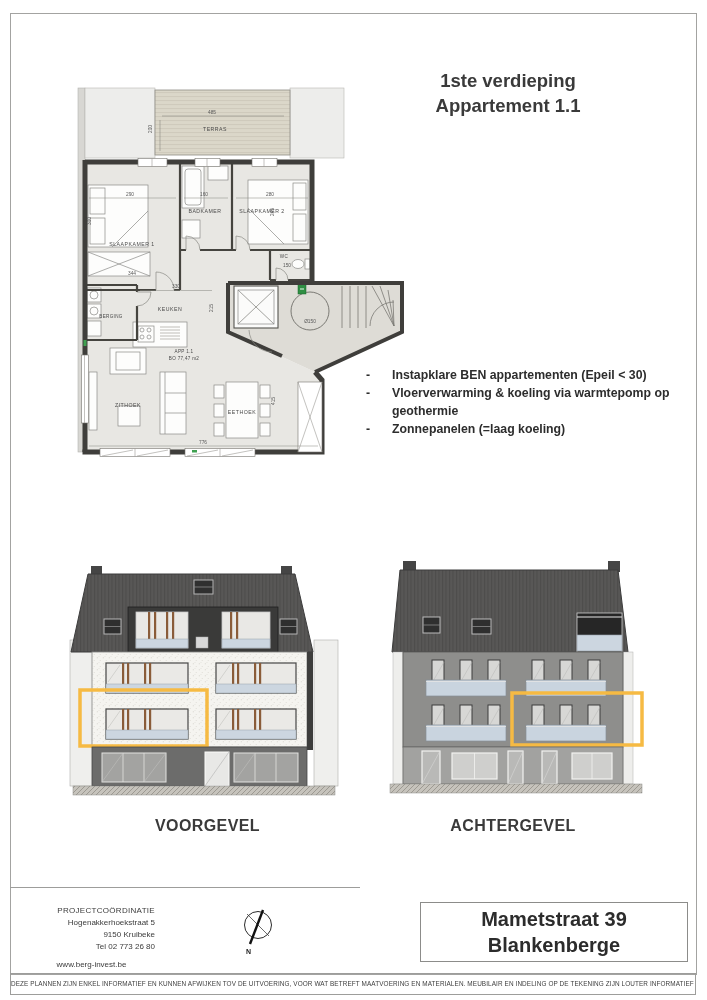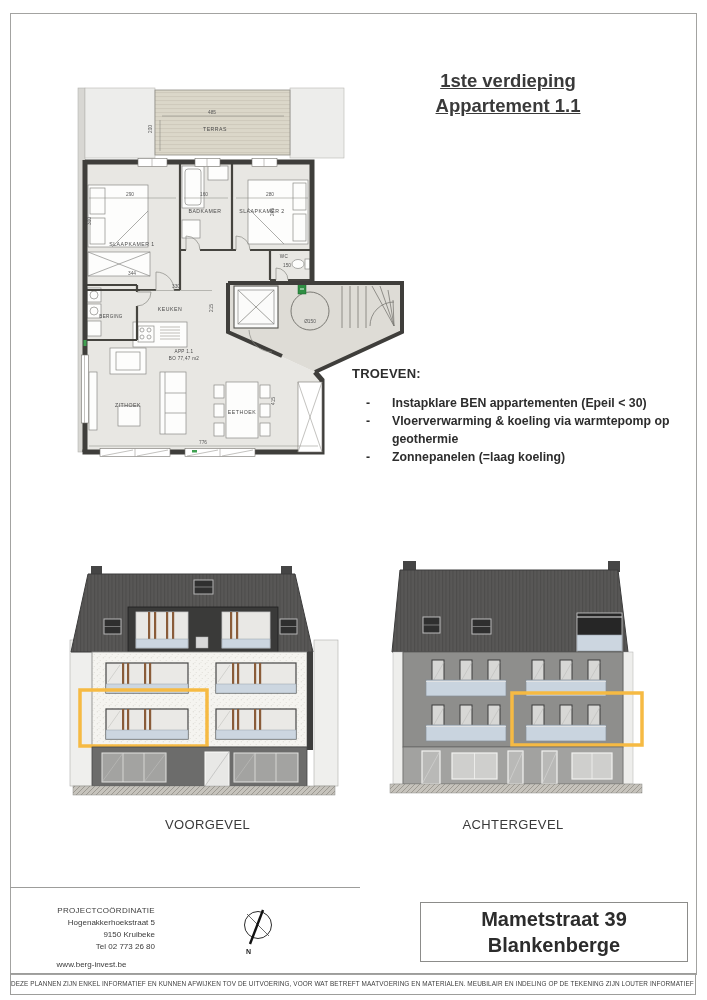--- a/index.html
+++ b/index.html
@@ -1,28 +1,28 @@
 <!DOCTYPE html>
 <html><head>
 <meta charset="utf-8">
 <style>
   html,body{margin:0;padding:0;background:#fff;}
   #doc{position:relative;width:707px;height:1000px;background:#ffffff;
        font-family:"Liberation Sans",sans-serif;color:#2f2f2f;overflow:hidden;}
   .abs{position:absolute;}
   .frame{left:10px;top:13px;width:685px;height:960px;border:1px solid #a3a3a1;}
   .titleblock{left:378px;top:68px;width:260px;text-align:center;
-              font-weight:700;font-size:18.5px;line-height:25px;color:#3a3a3a;text-decoration:underline;}
+              font-weight:700;font-size:18.5px;line-height:25px;color:#3a3a3a;}
   .titleblock .area{margin-top:13px;}
   .troeven{left:352px;top:366px;width:345px;color:#2d2d2d;}
   .troeven .th{font-weight:700;font-size:13px;margin-bottom:13px;letter-spacing:.2px;}
   .troeven .ti{display:flex;font-weight:700;font-size:12.3px;line-height:18px;}
   .troeven .dash{width:40px;padding-left:14px;box-sizing:border-box;flex:none;}
   .troeven .tt{max-width:295px;}
-  .elevlabel{top:817px;text-align:center;font-weight:400;font-size:13px;
+  .elevlabel{top:817px;text-align:center;font-weight:700;font-size:16px;
              letter-spacing:.4px;color:#3a3a3a;}
   .sep{left:10px;top:887px;width:350px;height:0;border-top:1px solid #9d9d9b;}
   .coord{left:28px;top:905px;width:127px;text-align:right;font-size:8px;
          line-height:1.5;color:#3b3b3b;}
   .coord .t1{letter-spacing:.3px;}
   .coord .web{margin-top:6px;text-align:center;}
   .addrbox{left:420px;top:902px;width:266px;height:58px;border:1.5px solid #8c8c8a;
            display:flex;flex-direction:column;justify-content:center;align-items:center;
            font-weight:700;font-size:20px;line-height:1.3;color:#2c2c2c;}
   .disc{left:10px;top:973px;width:684px;height:20px;border:1px solid #9d9d9b;
@@ -239,21 +239,20 @@
     <text class="rlabs" x="212" y="178">WC</text>
     <text class="rlab" x="98" y="231">KEUKEN</text>
     <text class="rlabs" x="39" y="238">BERGING</text>
     <text class="rlab" x="56" y="327">ZITHOEK</text>
     <text class="rlab" x="170" y="334">EETHOEK</text>
     <text class="rlabs" x="112" y="273">APP 1.1</text>
     <text class="rlabs" x="112" y="280">BO 77,47 m2</text>
   </svg>
 
   <div class="abs troeven">
-    <div class="th">TROEVEN:</div>
     <div class="ti">
       <span class="dash">-</span>
       <span class="tt">Instapklare BEN appartementen (Epeil &lt; 30)</span>
     </div>
     <div class="ti">
       <span class="dash">-</span>
       <span class="tt">Vloerverwarming &amp; koeling via warmtepomp op geothermie</span>
     </div>
     <div class="ti">
       <span class="dash">-</span>

